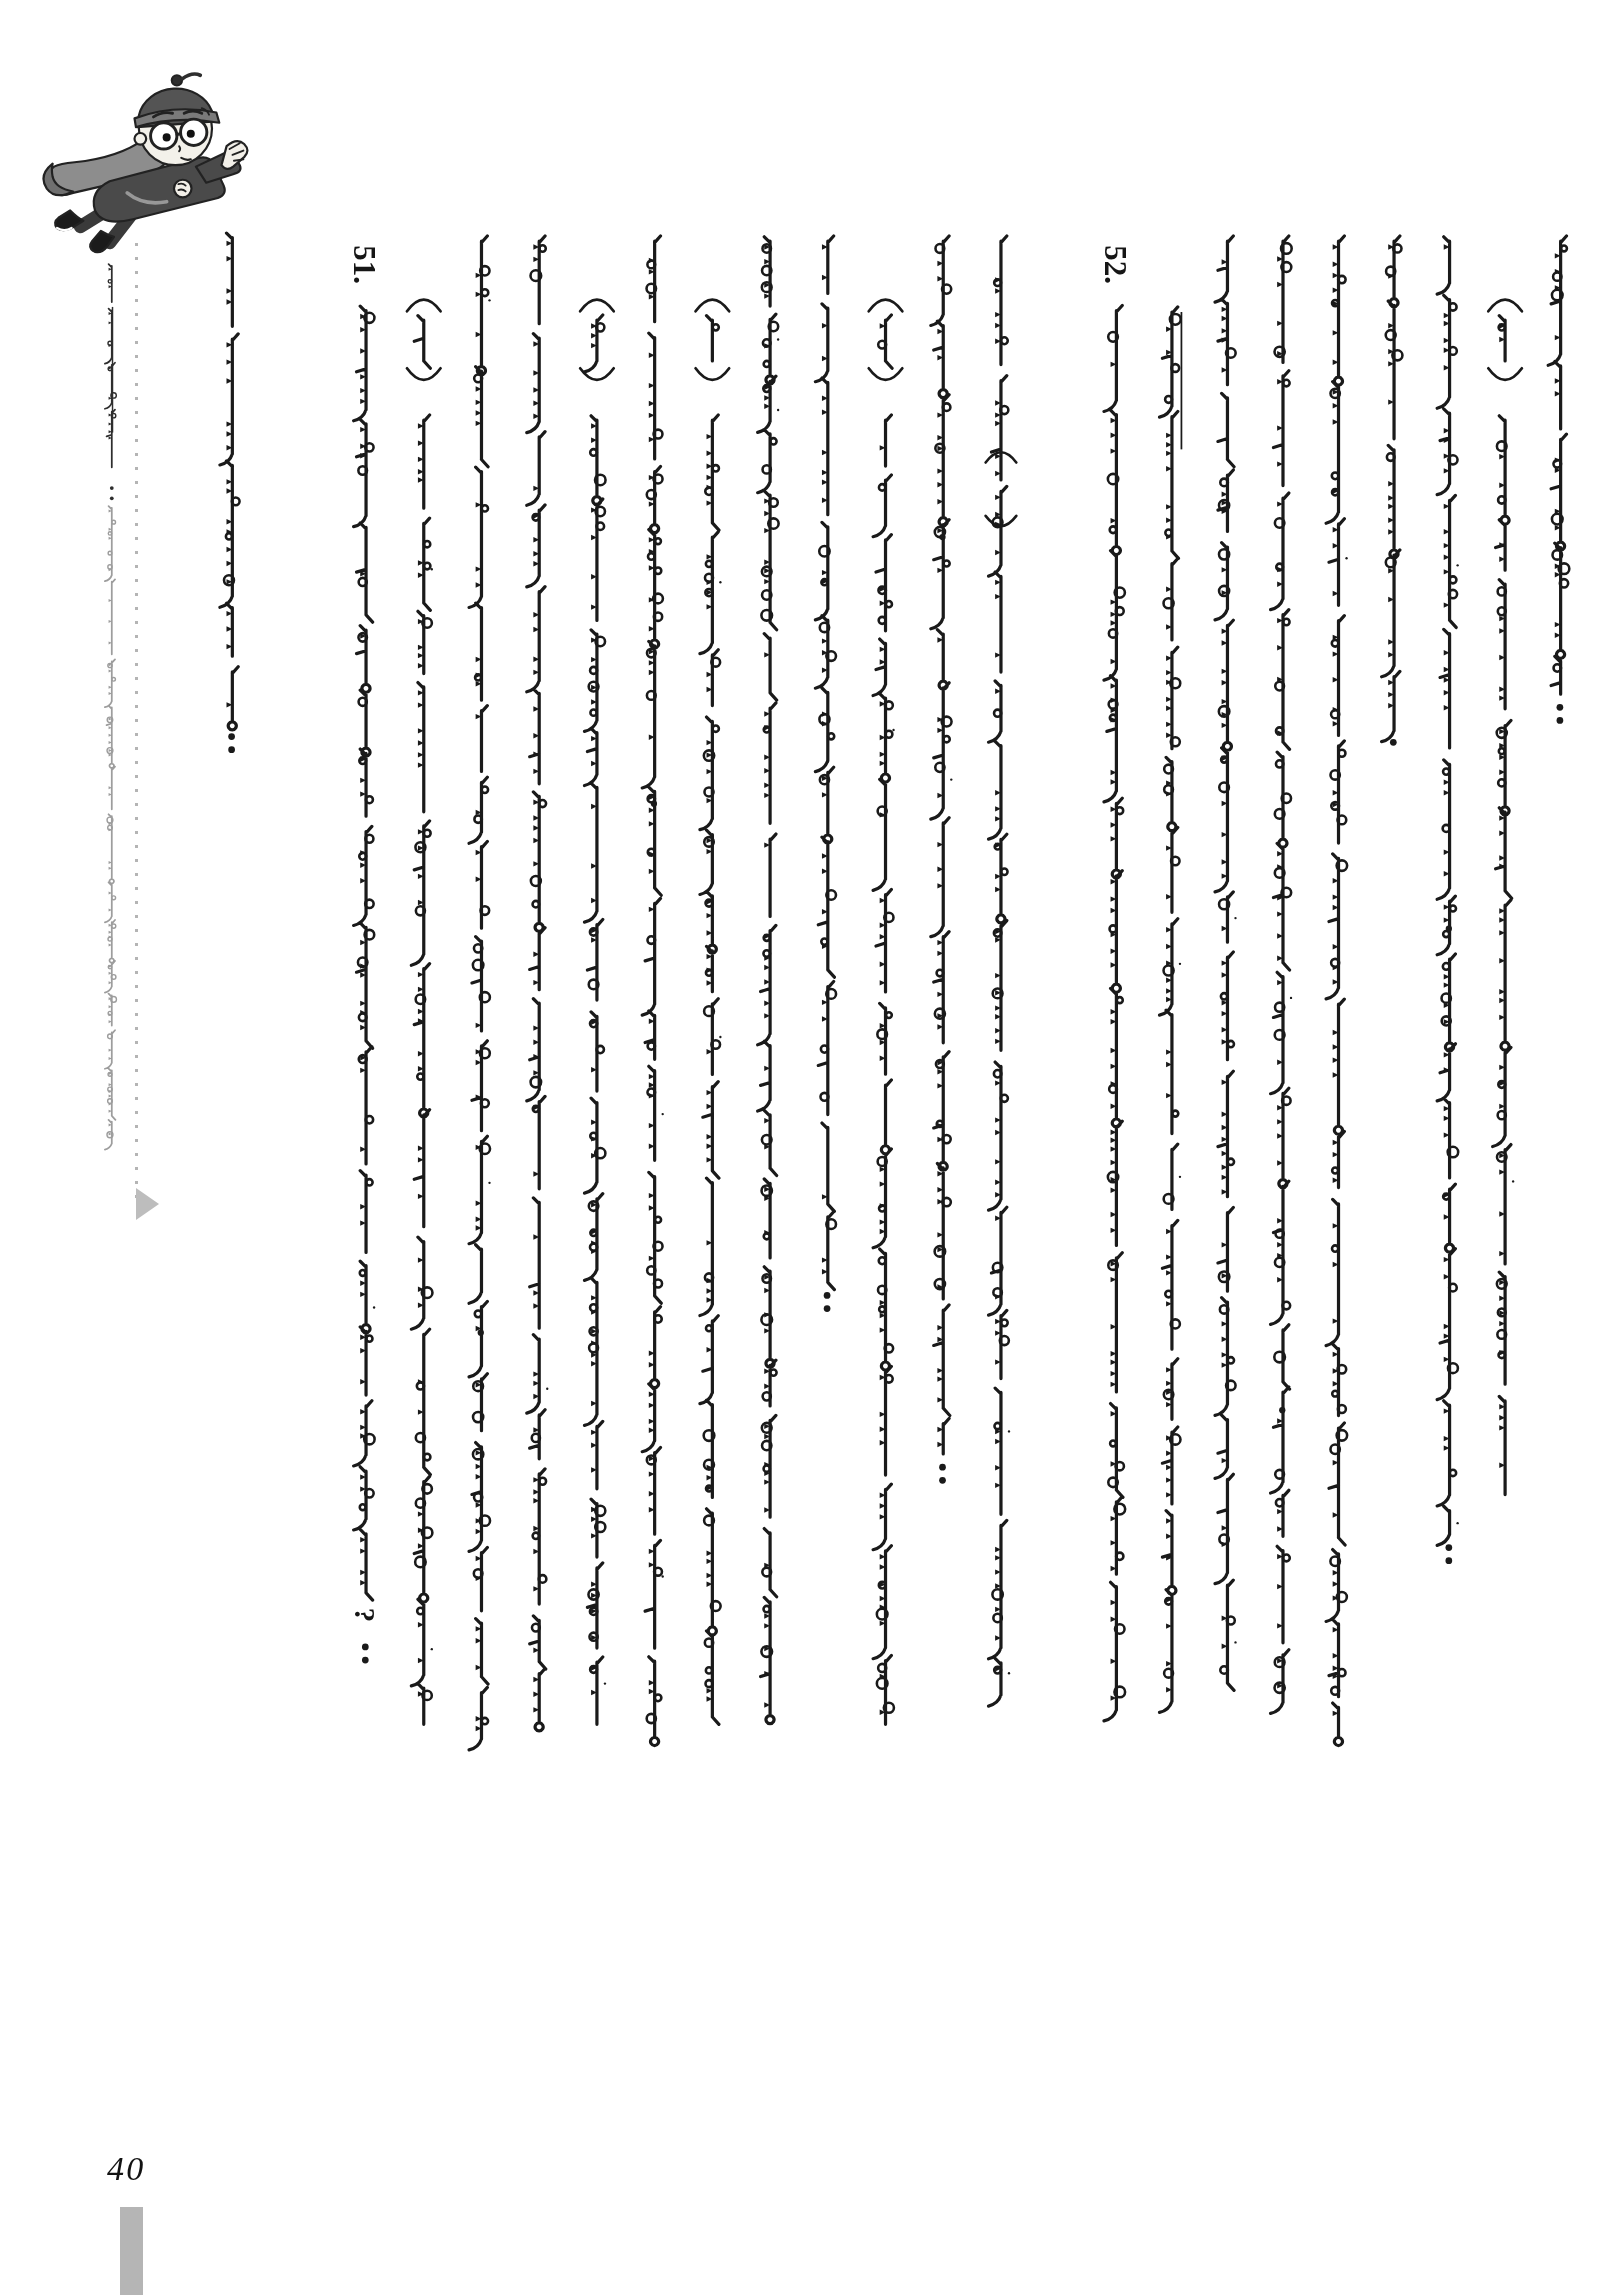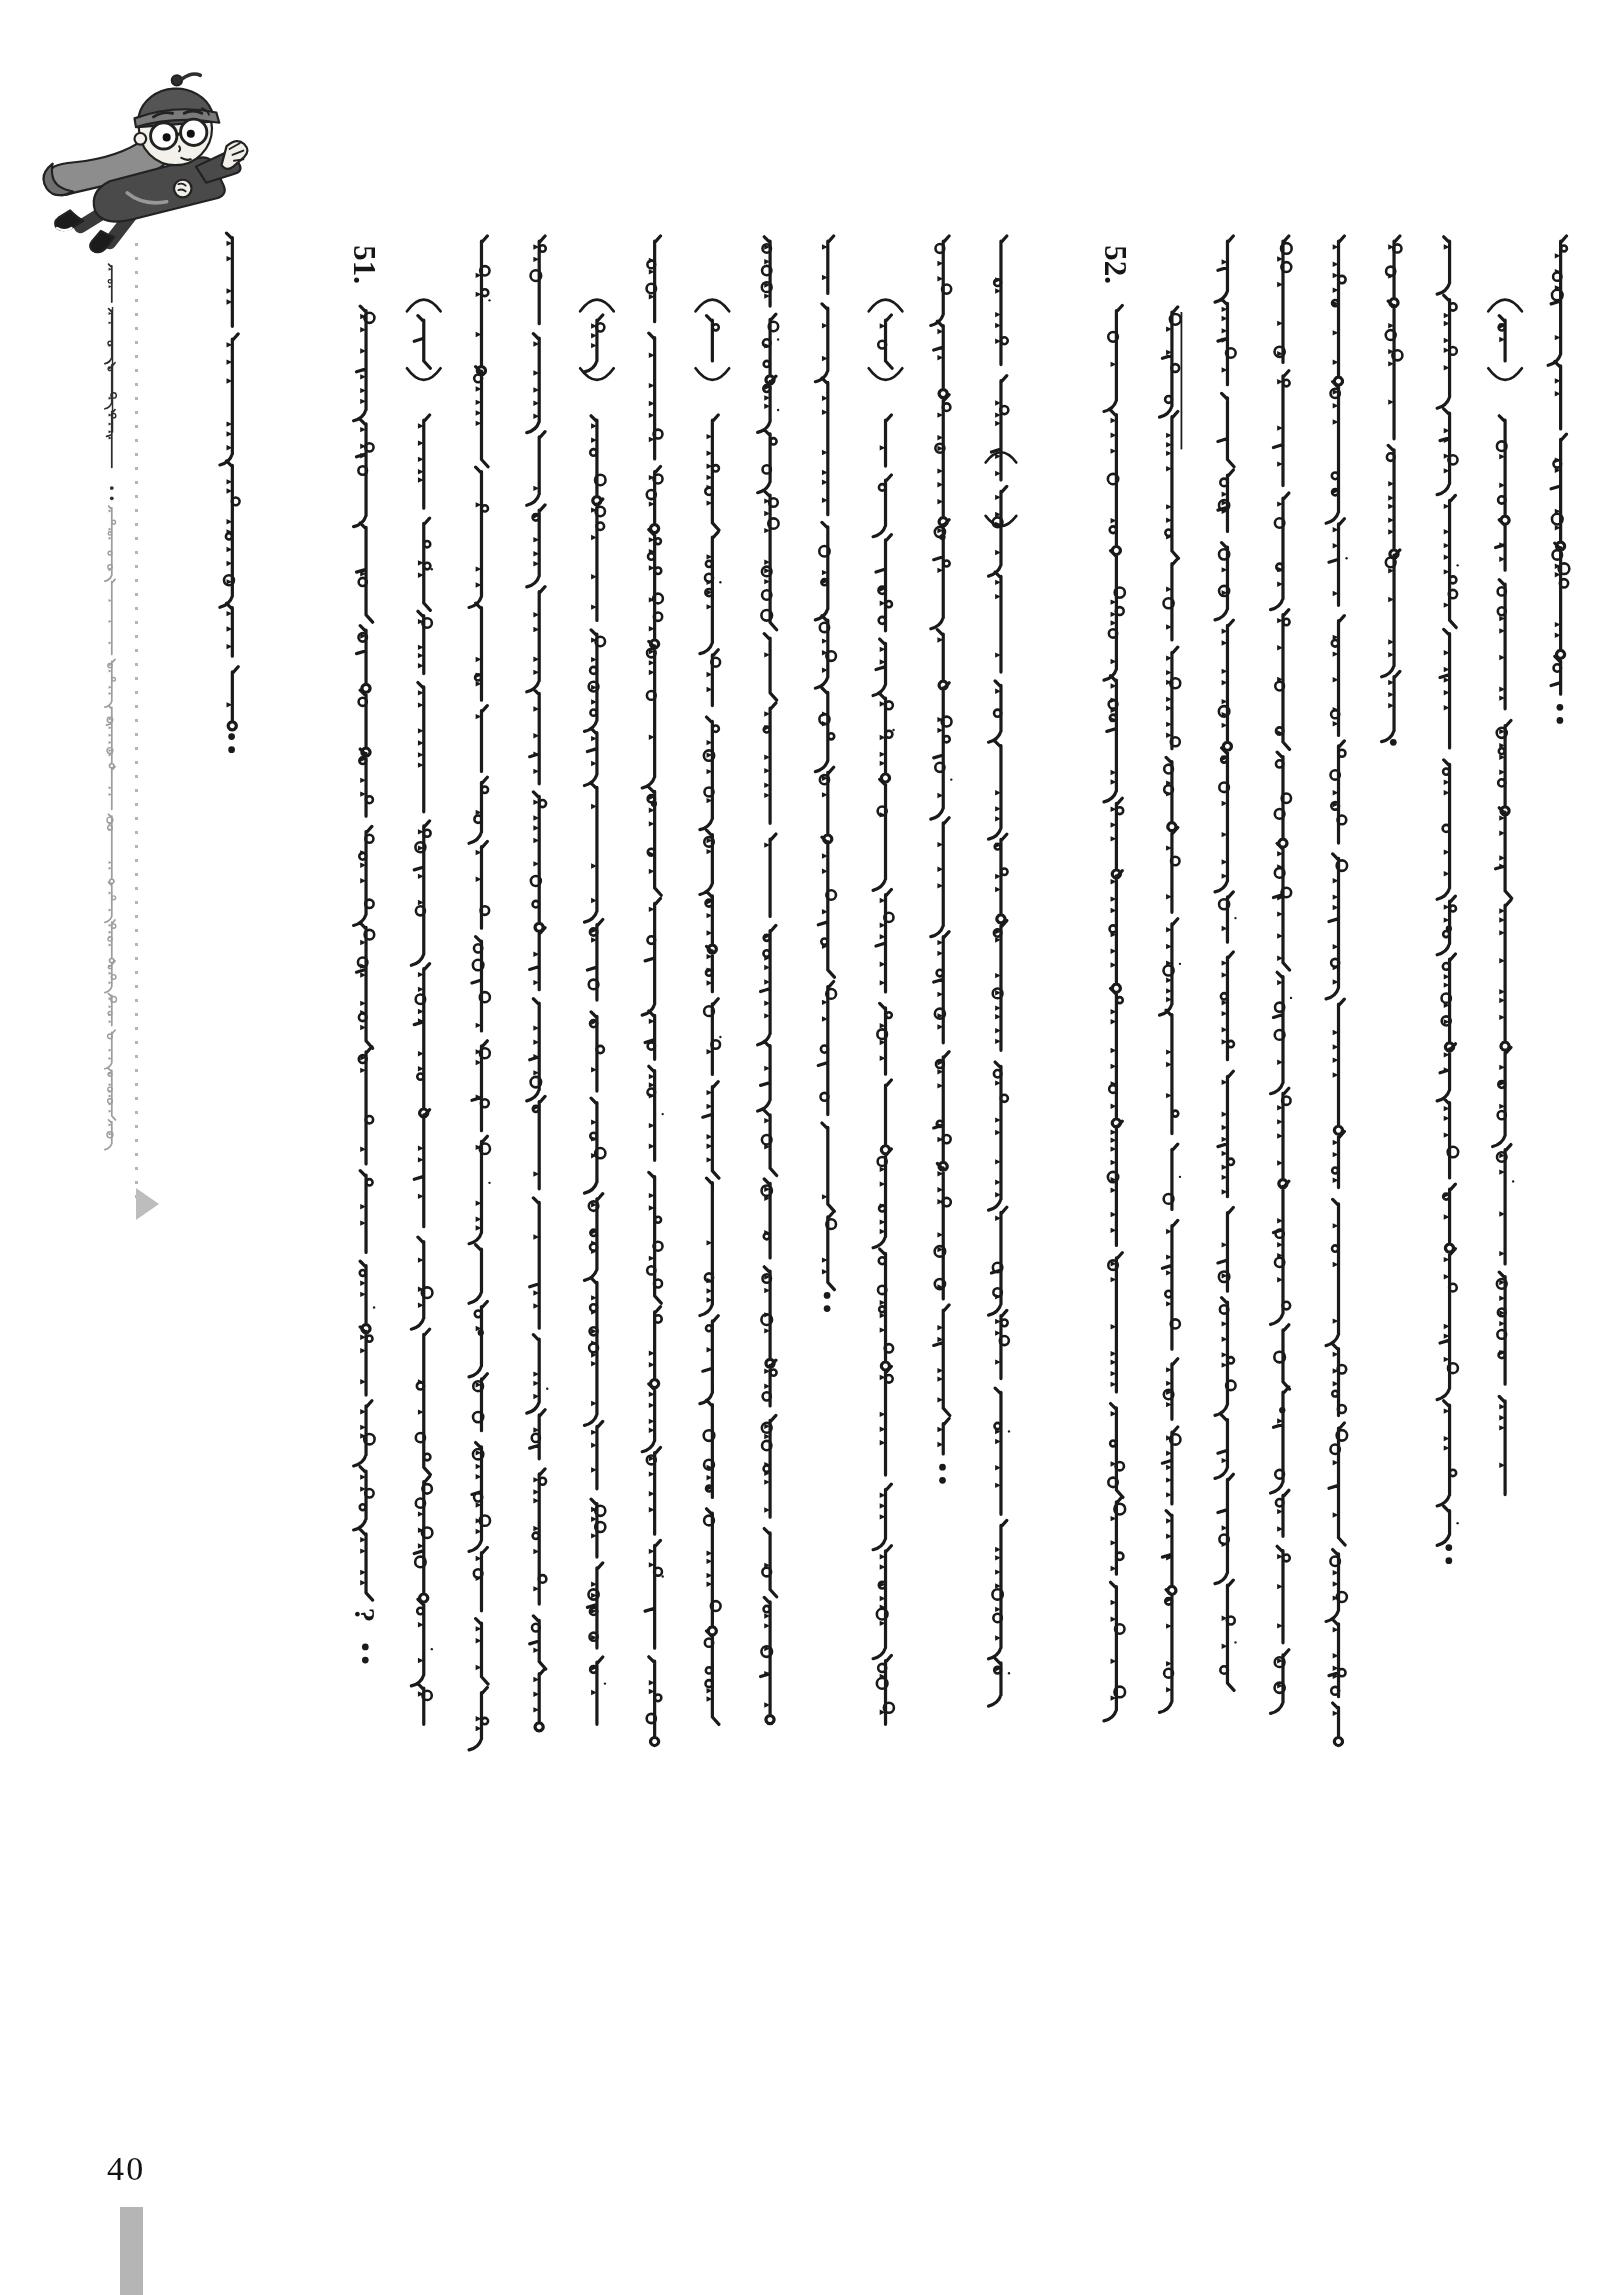--- a/index.html
+++ b/index.html
@@ -612,16 +612,16 @@
       <circle cx="150.5" cy="1470.3" r="2.6" fill="none" stroke="#9d9d9d" stroke-width="1.92"></circle>
       <circle cx="150.5" cy="1490.9" r="3" fill="none" stroke="#9d9d9d" stroke-width="1.92"></circle>
       <circle cx="150.5" cy="1506.9" r="3.2" fill="none" stroke="#9d9d9d" stroke-width="1.92"></circle>
       <circle cx="150.5" cy="1553" r="4.1" fill="none" stroke="#9d9d9d" stroke-width="1.92"></circle>
     </svg>
 
   <div class="qnum" id="q51" style="left: 333px; top: 244px;">51.</div>
   <div class="qnum" id="q52" style="left: 1084px; top: 244px;">52.</div>
   <div class="qmark" id="qmark" style="left: 341px; top: 1599px;">?</div>
 
-  <div class="pagenum" id="pagenum" style="left: 107px; top: 2150px;">40</div>
+  <div class="pagenum" id="pagenum" style="left: 107px; top: 2150px; font-style: italic;">40</div>
   <div class="footer-bar" id="footerbar" style="left: 120px; top: 2207px; width: 23.4px; height: 88px; background: rgb(181, 181, 181);"></div>
 </div>
 
 
 </body></html>

